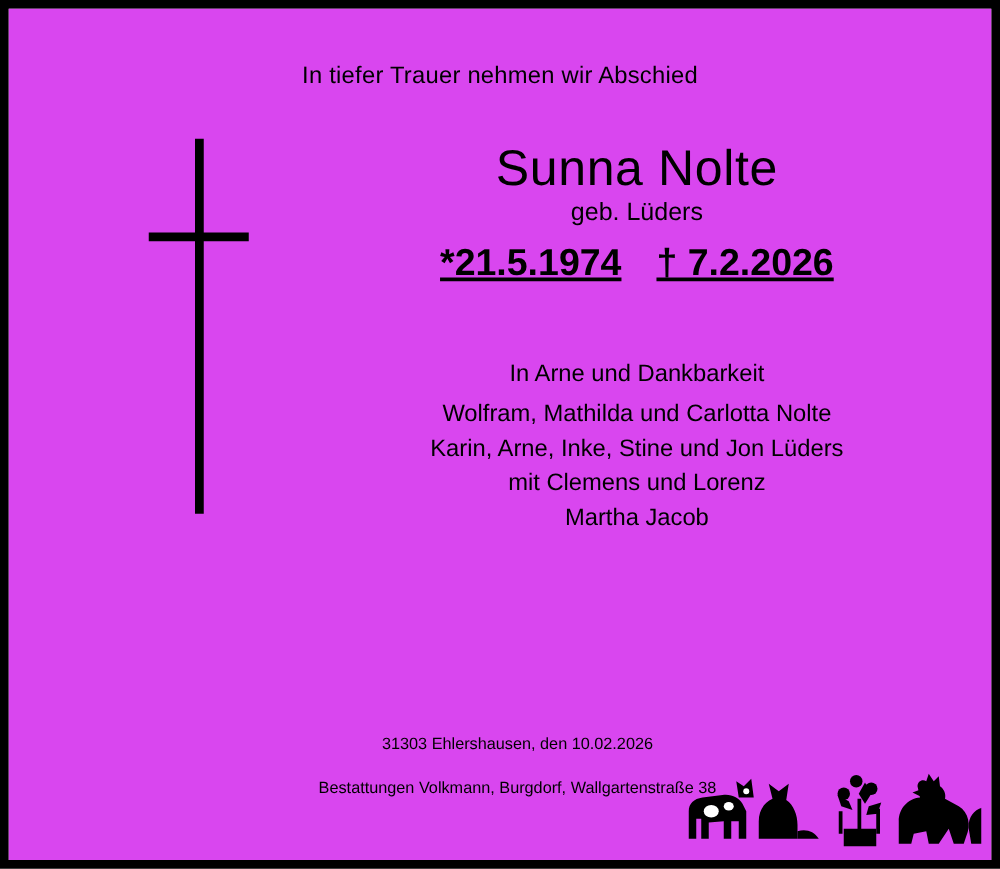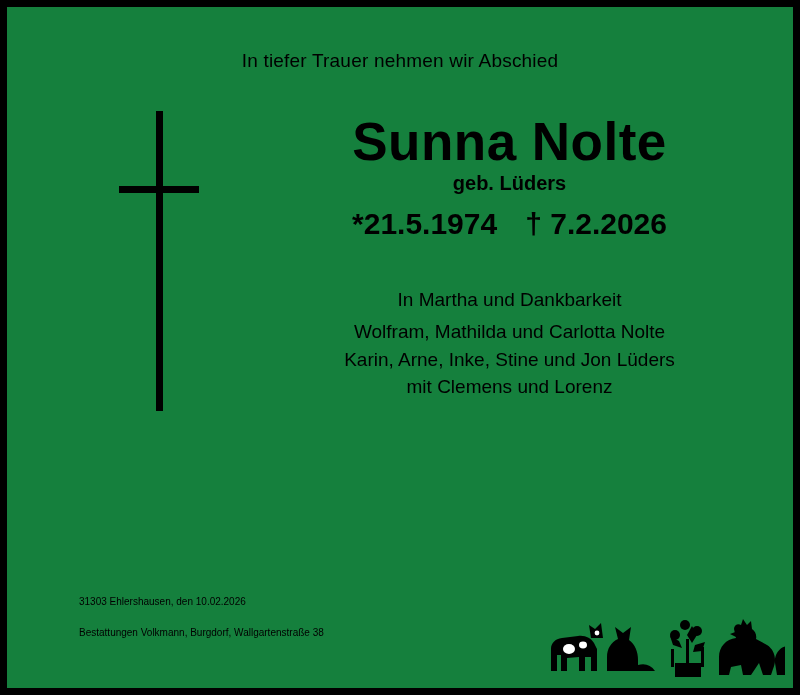--- a/index.html
+++ b/index.html
@@ -23,21 +23,21 @@
     background: #ffffff;
     border: 7px solid #000000;
     padding: 0;
   }
 
   .inner {
     position: relative;
     box-sizing: border-box;
     width: 100%;
     height: 100%;
-    background: #15803d;
+    background: #d946ef;
     padding: 0;
   }
 
   
   .top-line {
     position: absolute;
     top: 43px;
     left: 0;
     width: 100%;
     text-align: center;
@@ -72,35 +72,36 @@
 
   
   .name-block {
     position: absolute;
     left: 215px;
     top: 108px;
     width: 575px;
     text-align: center;
   }
   .deceased-name {
-    font-size: 53px;
-    font-weight: bold;
+    font-size: 40px;
+    font-weight: normal;
     line-height: 1.0;
     letter-spacing: 0.5px;
   }
   .maiden-name {
     font-size: 20px;
-    font-weight: bold;
+    font-weight: normal;
     margin-top: 4px;
   }
   .dates {
     font-size: 30px;
     font-weight: bold;
     margin-top: 12px;
     white-space: nowrap;
+    text-decoration: underline;
   }
   .dates .sep {
     display: inline-block;
     width: 28px;
   }
 
   
   .family-block {
     position: absolute;
     left: 215px;
@@ -115,25 +116,26 @@
   .family-line {
     font-size: 19px;
     font-weight: normal;
     line-height: 1.45;
     white-space: nowrap;
   }
 
   
   .footer {
     position: absolute;
-    left: 72px;
+    left: 62px;
     bottom: 32px;
     width: 690px;
-    font-size: 10px;
+    font-size: 13px;
     line-height: 1.45;
+    text-align: center;
   }
   .footer .group {
     margin-bottom: 16px;
   }
   .footer .group:last-child {
     margin-bottom: 16px;
   }
   .footer .line {
     white-space: nowrap;
   }
@@ -162,24 +164,25 @@
 
     <div class="name-block">
       <div class="deceased-name">Sunna Nolte</div>
       <div class="maiden-name">geb. Lüders</div>
       <div class="dates">
         <span>*21.5.1974</span><span class="sep"></span><span>† 7.2.2026</span>
       </div>
     </div>
 
     <div class="family-block">
-      <div class="family-intro">In Martha und Dankbarkeit</div>
+      <div class="family-intro">In Arne und Dankbarkeit</div>
       <div class="family-line">Wolfram, Mathilda und Carlotta Nolte</div>
       <div class="family-line">Karin, Arne, Inke, Stine und Jon Lüders</div>
       <div class="family-line">mit Clemens und Lorenz</div>
+      <div class="family-line">Martha Jacob</div>
     </div>
 
     <div class="footer">
       <div class="group">
         <div class="line">31303 Ehlershausen, den 10.02.2026</div>
       </div>
       <div class="group">
         <div class="line">Bestattungen Volkmann, Burgdorf, Wallgartenstraße 38</div>
       </div>
     </div>

